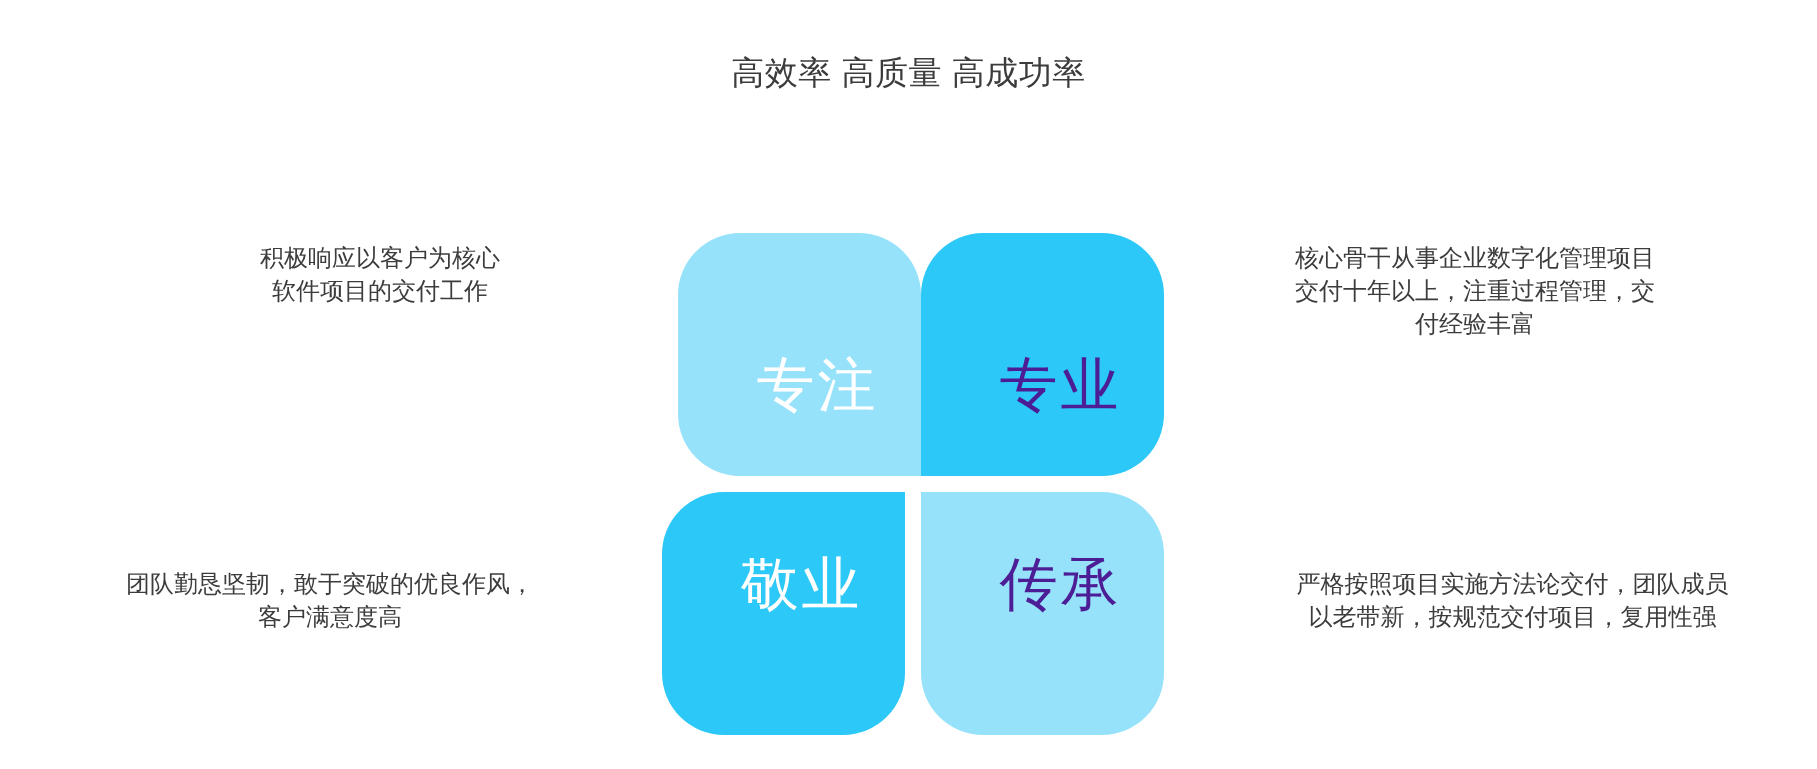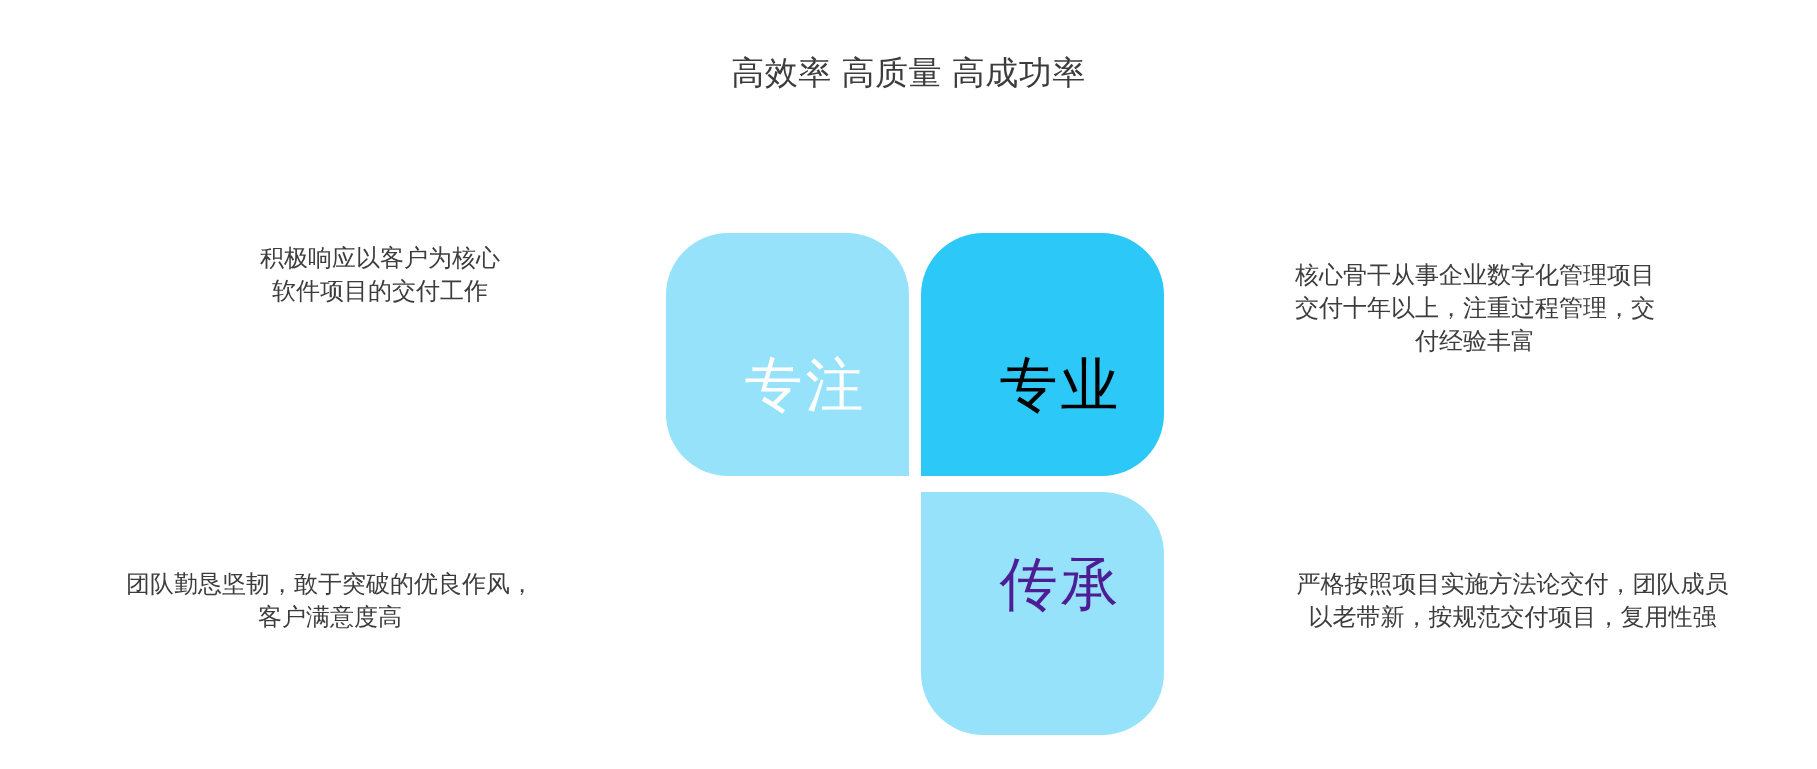--- a/index.html
+++ b/index.html
@@ -57,21 +57,21 @@
   .petal-label {
     color: #ffffff;
     font-size: 58px;
     line-height: 1;
     letter-spacing: 3px;
     user-select: none;
   }
 
   
   .petal-tl {
-    left: 4px;
+    left: 16px;
     top: 0;
     background: var(--c-light);
     border-radius: 62px 62px 0 62px;
   }
   
   .petal-tr {
     left: 259px;
     top: 0;
     background: var(--c-dark);
     border-radius: 62px 62px 62px 0;
@@ -98,21 +98,21 @@
 
   
   .caption {
     position: absolute;
     color: #3c3c3c;
     font-size: 24px;
     line-height: 33px;
     white-space: pre-line;
   }
   .caption-tl { left: 160px;  top: 221px;  width: 440px; text-align: center; }
-  .caption-tr { left: 1240px; top: 238px;  width: 470px; text-align: center; }
+  .caption-tr { left: 1240px; top: 221px;  width: 470px; text-align: center; }
   .caption-bl { left: 60px;   top: 547px;  width: 540px; text-align: center; }
   .caption-br { left: 1240px; top: 547px;  width: 545px; text-align: center; }
 </style>
 </head>
 <body style="background: rgb(255, 255, 255);">
 
 <div class="canvas">
 
   <div class="heading" style="color: rgb(60, 60, 60);">
     <span class="heading-line">高效率 高质量 高成功率</span>
@@ -128,23 +128,26 @@
   <div class="caption caption-bl" style="color: rgb(60, 60, 60);">团队勤恳坚韧，敢于突破的优良作风，
 客户满意度高</div>
 
   <div class="flower">
 
     <div class="petal petal-tl">
       <span class="petal-label" style="color: rgb(255, 255, 255);">专注</span>
     </div>
 
     <div class="petal petal-tr">
-      <span class="petal-label" style="color: #000000;">专业</span>
+      <span class="petal-label" style="color: #4c1d95;">专业</span>
     </div>
 
+    <div class="petal petal-bl">
+      <span class="petal-label" style="color: rgb(255, 255, 255);">敬业</span>
+    </div>
 
     <div class="petal petal-br">
       <span class="petal-label" style="color: #4c1d95;">传承</span>
     </div>
 
   </div>
 
 </div>
 
 </body></html>

